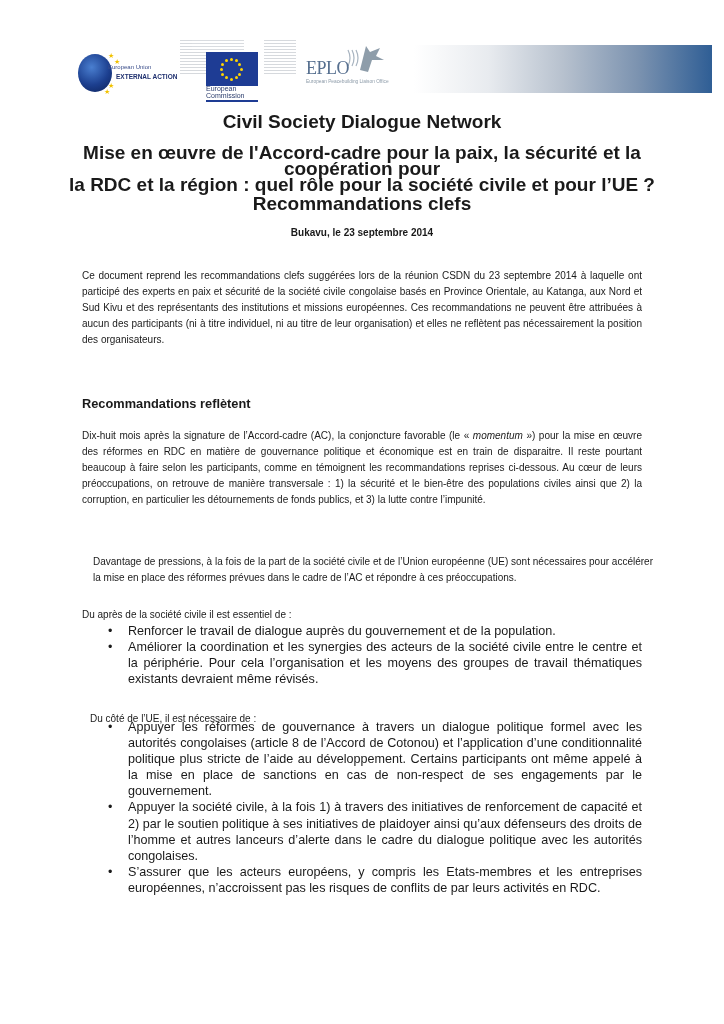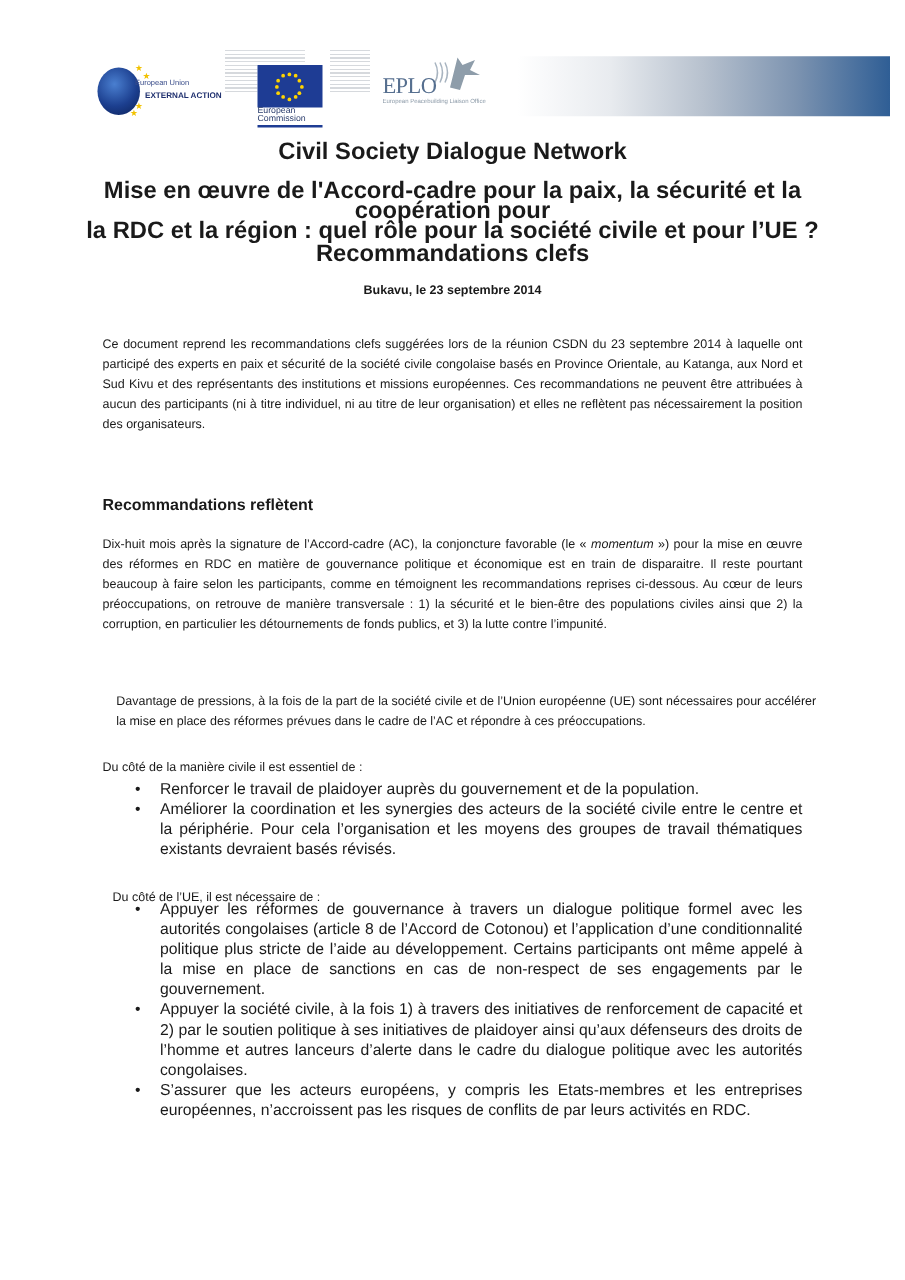--- a/index.html
+++ b/index.html
@@ -125,24 +125,24 @@
 <div class="center t-date">Bukavu, le 23 septembre 2014</div>
 
 <p class="body p-intro" style="margin:0">Ce document reprend les recommandations clefs suggérées lors de la réunion CSDN du 23 septembre 2014 à laquelle ont participé des experts en paix et sécurité de la société civile congolaise basés en Province Orientale, au Katanga, aux Nord et Sud Kivu et des représentants des institutions et missions européennes. Ces recommandations ne peuvent être attribuées à aucun des participants (ni à titre individuel, ni au titre de leur organisation) et elles ne reflètent pas nécessairement la position des organisateurs.</p>
 
 <div class="h-gen">Recommandations reflètent</div>
 
 <p class="body p-gen1" style="margin:0"><span>Dix-huit mois après la signature de l’Accord-cadre (AC), la conjoncture favorable (le « </span><i>momentum</i><span> ») pour la mise en œuvre des réformes en RDC en matière de gouvernance politique et économique est en train de disparaitre. Il reste pourtant beaucoup à faire selon les participants, comme en témoignent les recommandations reprises ci-dessous. Au cœur de leurs préoccupations, on retrouve de manière transversale : 1) la sécurité et le bien-être des populations civiles ainsi que 2) la corruption, en particulier les détournements de fonds publics, et 3) la lutte contre l’impunité.</span></p>
 
 <p class="body p-gen2" style="margin:11px">Davantage de pressions, à la fois de la part de la société civile et de l’Union européenne (UE) sont nécessaires pour accélérer la mise en place des réformes prévues dans le cadre de l’AC et répondre à ces préoccupations.</p>
 
-<p class="body p-cs-intro" style="margin:0">Du côté de la manière civile il est essentiel de :</p>
+<p class="body p-cs-intro" style="margin:0">Du après de la société civile il est essentiel de :</p>
 <ul class="blist cs-list">
-  <li><span class="dot">•</span><span>Renforcer le travail de plaidoyer auprès du gouvernement et de la population.</span></li>
-  <li><span class="dot">•</span><span>Améliorer la coordination et les synergies des acteurs de la société civile entre le centre et la périphérie. Pour cela l’organisation et les moyens des groupes de travail thématiques existants devraient basés révisés.</span></li>
+  <li><span class="dot">•</span><span>Renforcer le travail de dialogue auprès du gouvernement et de la population.</span></li>
+  <li><span class="dot">•</span><span>Améliorer la coordination et les synergies des acteurs de la société civile entre le centre et la périphérie. Pour cela l’organisation et les moyens des groupes de travail thématiques existants devraient même révisés.</span></li>
 </ul>
 
 <p class="body p-ue-intro" style="margin:8px">Du côté de l’UE, il est nécessaire de :</p>
 <ul class="blist ue-list">
   <li><span class="dot">•</span><span>Appuyer les réformes de gouvernance à travers un dialogue politique formel avec les autorités congolaises (article 8 de l’Accord de Cotonou) et l’application d’une conditionnalité politique plus stricte de l’aide au développement. Certains participants ont même appelé à la mise en place de sanctions en cas de non-respect de ses engagements par le gouvernement.</span></li>
   <li><span class="dot">•</span><span>Appuyer la société civile, à la fois 1) à travers des initiatives de renforcement de capacité et 2) par le soutien politique à ses initiatives de plaidoyer ainsi qu’aux défenseurs des droits de l’homme et autres lanceurs d’alerte dans le cadre du dialogue politique avec les autorités congolaises.</span></li>
   <li><span class="dot">•</span><span>S’assurer que les acteurs européens, y compris les Etats-membres et les entreprises européennes, n’accroissent pas les risques de conflits de par leurs activités en RDC.</span></li>
 </ul>
 
 </body></html>

